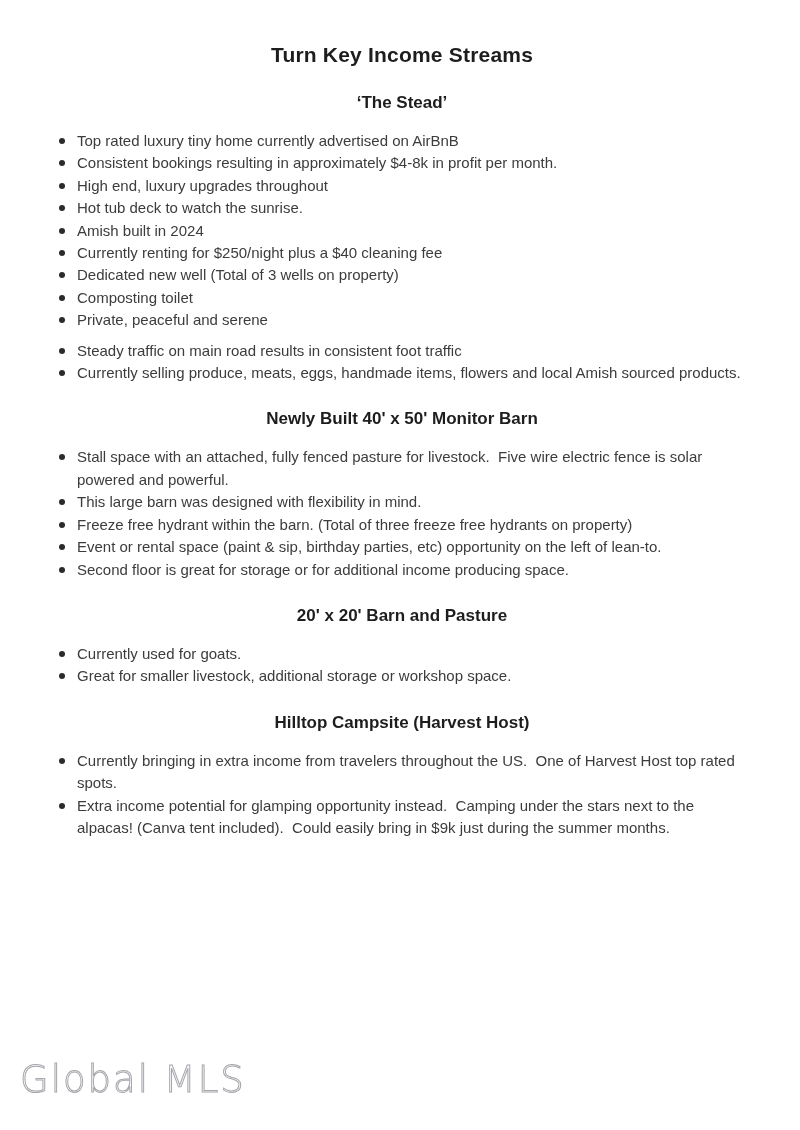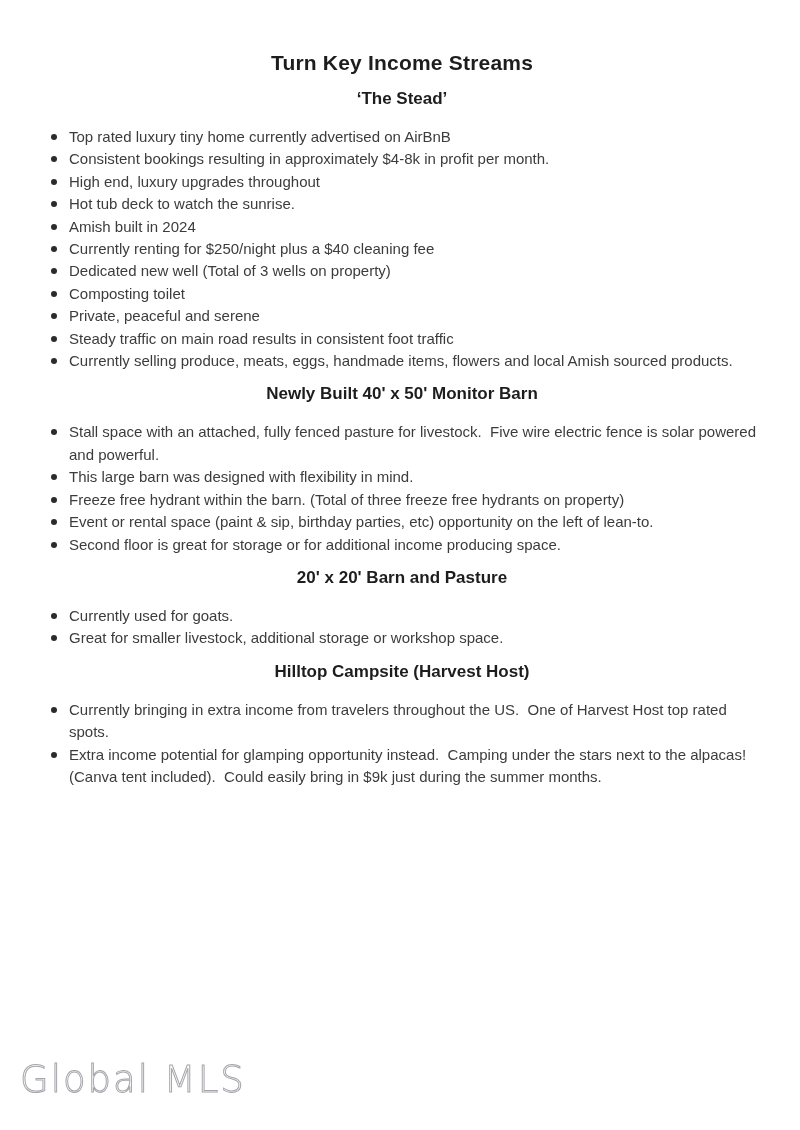--- a/index.html
+++ b/index.html
@@ -12,40 +12,40 @@
     height: 1130px;
     position: relative;
     overflow: hidden;
     font-family: "Liberation Sans", sans-serif;
     color: #3c3c3c;
   }
   .doc {
     padding: 0 44px 0 48px;
   }
   h1.doc-title {
-    margin: 12px;
+    margin: 4px;
     padding-top: 38px;
     font-size: 21px;
     line-height: 26px;
     font-weight: 700;
     text-align: center;
     color: #1d1d1d;
     letter-spacing: 0.2px;
   }
   section h2.section-heading {
-    margin: 11px 0 16px 0;
+    margin: 24px 0 16px 0;
     font-size: 17px;
     line-height: 22px;
     font-weight: 700;
     text-align: center;
     color: #1d1d1d;
   }
   ul.bullet-list {
     list-style: none;
-    margin: 0;
+    margin: 8px;
     padding: 0;
   }
   ul.bullet-list li {
     display: flex;
     align-items: flex-start;
     font-size: 15px;
     line-height: 22.4px;
   }
   .dot {
     flex: none;

